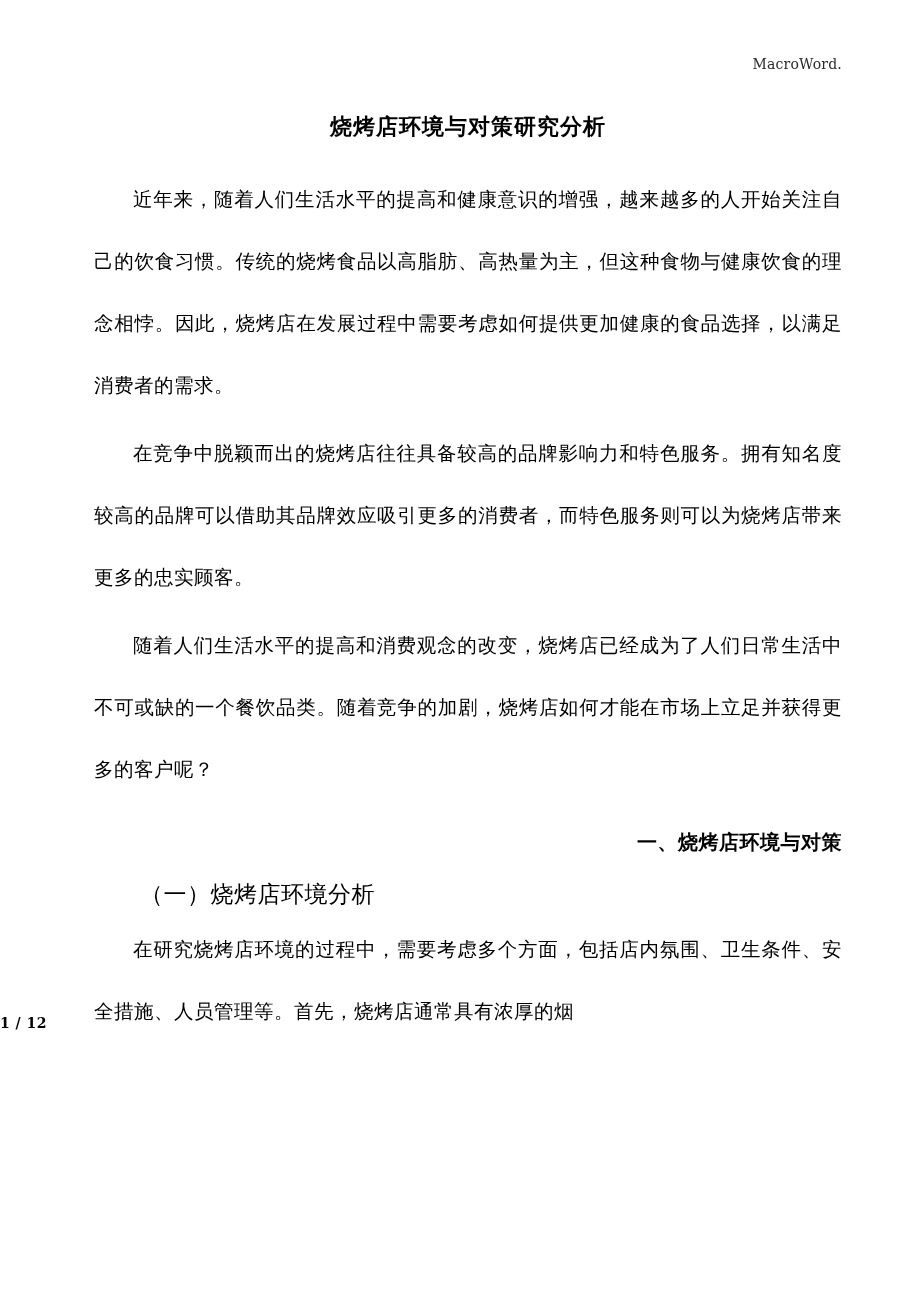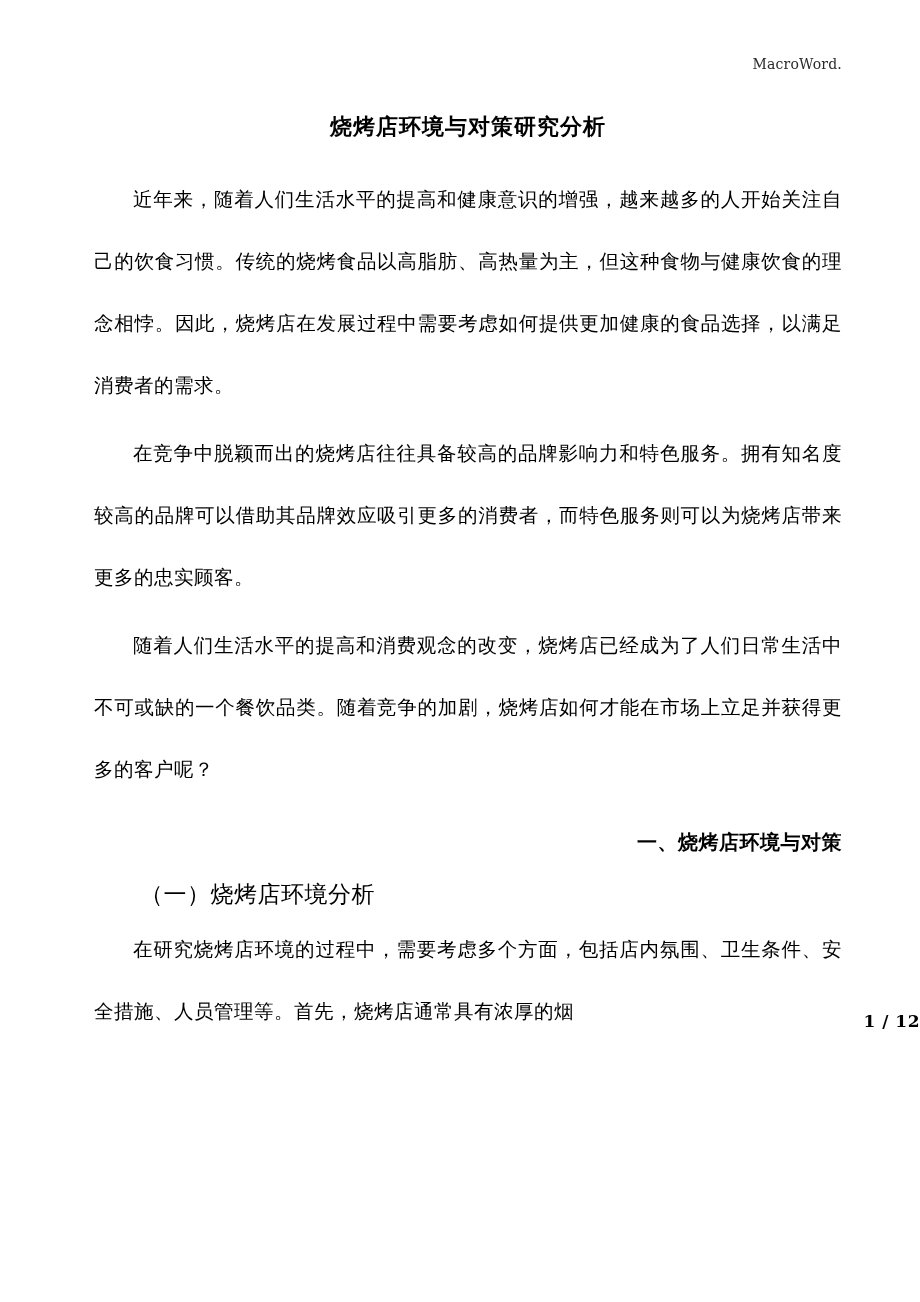--- a/index.html
+++ b/index.html
@@ -67,22 +67,22 @@
     line-height: 46px;
     margin: 6px 0 2px 0;
     text-indent: 2em;
     letter-spacing: 0.5px;
   }
   .footer {
     position: absolute;
     left: 0;
     right: 0;
     bottom: 34px;
-    text-align: right;
-    font-size: 17px;
+    text-align: left;
+    font-size: 14px;
     font-weight: bold;
     font-family: "DejaVu Serif", "Liberation Serif", serif;
     letter-spacing: 0.5px;
   }
 </style>
 </head>
 <body>
 
 <div class="page">
 

